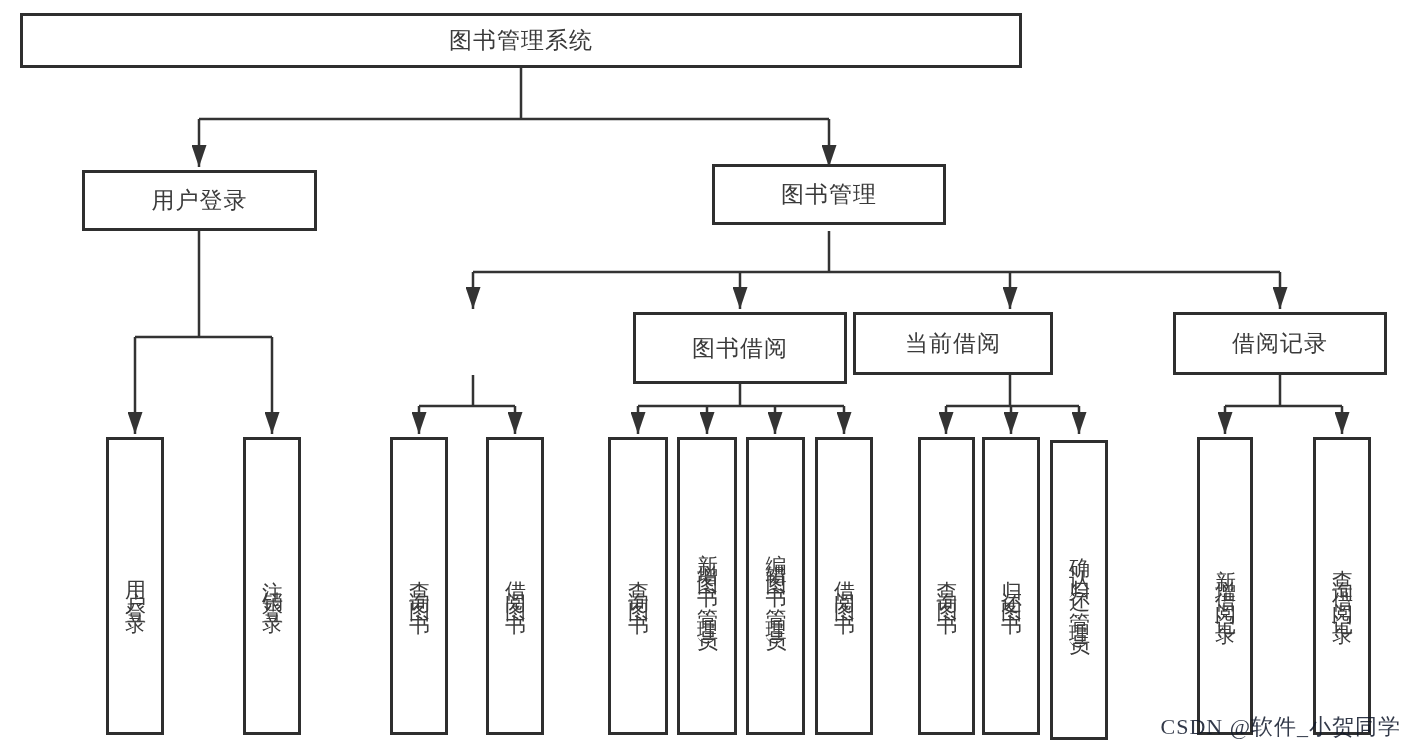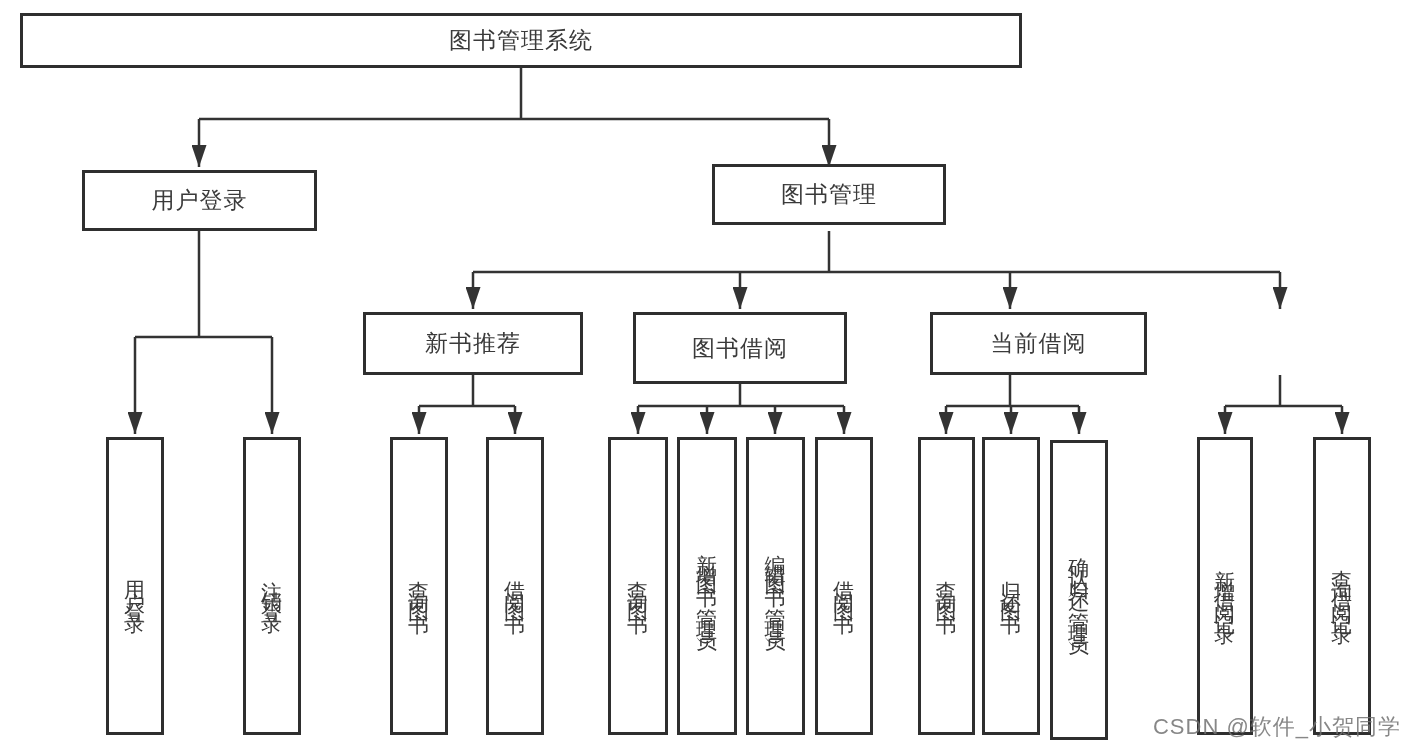--- a/index.html
+++ b/index.html
@@ -1,20 +1,20 @@
 <!DOCTYPE html>
 <html><head>
 <meta charset="utf-8">
 <style>
   html,body{margin:0;padding:0;background:#ffffff;}
   #stage{
     position:relative;
     width:1405px;height:747px;
     background:#ffffff;
-    font-family:Liberation Sans, sans-serif;
+    font-family:Liberation Serif, serif;
     overflow:hidden;
   }
   .node{
     position:absolute;
     box-sizing:border-box;
     background:#ffffff;
     border:3px solid #2f2f2f;
     display:flex;
     align-items:center;
     justify-content:center;
@@ -30,21 +30,21 @@
     line-height:1;
     letter-spacing:11px;
     color:#3a3a3a;
   }
   #wires{position:absolute;left:0;top:0;z-index:1;}
   #watermark{
     position:absolute;
     right:4px;
     bottom:5px;
     font-size:22px;
-    color:#737373;
+    color:#0f172a;
     opacity:0.85;
     z-index:5;
     letter-spacing:1px;
     white-space:nowrap;
   }
 </style>
 </head>
 <body>
 
 <div id="stage">
@@ -91,28 +91,28 @@
     <span>图书管理系统</span>
   </div>
 
   <div class="node hnode" style="left:82px;top:170px;width:235px;height:61px">
     <span>用户登录</span>
   </div>
   <div class="node hnode" style="left:712px;top:164px;width:234px;height:61px">
     <span>图书管理</span>
   </div>
 
-  <div class="node hnode" style="left:363px;top:312px;width:220px;height:63px">
-    <span>新书推荐</span>
-  </div>
   <div class="node hnode" style="left:633px;top:312px;width:214px;height:72px">
     <span>图书借阅</span>
   </div>
-  <div class="node hnode" style="left:930px;top:312px;width:217px;height:63px">
+  <div class="node hnode" style="left:853px;top:312px;width:200px;height:63px">
     <span>当前借阅</span>
+  </div>
+  <div class="node hnode" style="left:1173px;top:312px;width:214px;height:63px">
+    <span>借阅记录</span>
   </div>
 
   <div class="node leaf" style="left:106px;top:437px;width:58px;height:298px">
     <span class="vtext">用户登录</span>
   </div>
   <div class="node leaf" style="left:243px;top:437px;width:58px;height:298px">
     <span class="vtext">注销登录</span>
   </div>
 
   <div class="node leaf" style="left:390px;top:437px;width:58px;height:298px">

